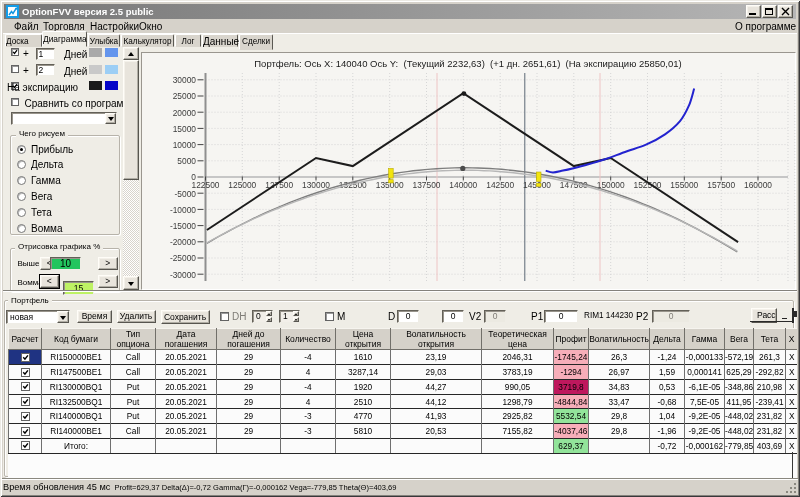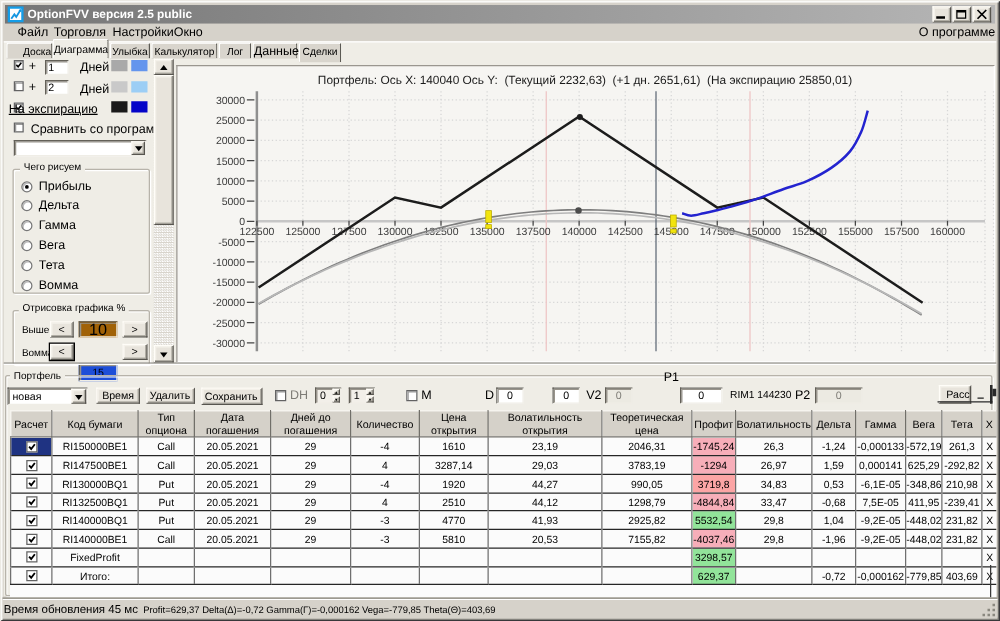--- a/index.html
+++ b/index.html
@@ -34,21 +34,21 @@
 <svg class="abs" style="left:781px;top:7px" width="9" height="9" viewBox="0 0 9 9">
     <path d="M1 1 L8 8 M8 1 L1 8" stroke="#000" stroke-width="1.4"></path>
   </svg>
 <div class="abs" style="left:3px;top:19px;width:794px;height:14px;background:#d6d2ca"></div>
 <div class="t" style="left:14px;top:21px;">Файл</div>
 <div class="t" style="left:43px;top:21px;">Торговля</div>
 <div class="t" style="left:90px;top:21px;">Настройки</div>
 <div class="t" style="left:139px;top:21px;">Окно</div>
 <div class="t" style="left:735px;top:21px">О программе</div>
 <div class="abs" style="left:3px;top:33px;width:794px;height:444px;background:#efede6;border-top:1px solid #fff"></div>
-<div class="abs" style="left:5px;top:34px;width:37px;height:13px;background:#d9d5cd;border:1px solid;border-color:#fff #5b5953 #d9d5cd #fff;border-radius:2px 2px 0 0;font-size:8.2px;text-align:right;line-height:13px">Доска</div>
+<div class="abs" style="left:5px;top:34px;width:37px;height:13px;background:#d9d5cd;border:1px solid;border-color:#fff #5b5953 #d9d5cd #fff;border-radius:2px 2px 0 0;font-size:8.2px;text-align:left;line-height:13px">Доска</div>
 <div class="abs" style="left:88px;top:34px;width:32px;height:13px;background:#d9d5cd;border:1px solid;border-color:#fff #5b5953 #d9d5cd #fff;border-radius:2px 2px 0 0;font-size:8.2px;text-align:center;line-height:13px">Улыбка</div>
 <div class="abs" style="left:121px;top:34px;width:53px;height:13px;background:#d9d5cd;border:1px solid;border-color:#fff #5b5953 #d9d5cd #fff;border-radius:2px 2px 0 0;font-size:8.2px;text-align:center;line-height:13px">Калькулятор</div>
 <div class="abs" style="left:175px;top:34px;width:26px;height:13px;background:#d9d5cd;border:1px solid;border-color:#fff #5b5953 #d9d5cd #fff;border-radius:2px 2px 0 0;font-size:8.2px;text-align:center;line-height:13px">Лог</div>
 <div class="abs" style="left:202px;top:34px;width:36px;height:13px;background:#d9d5cd;border:1px solid;border-color:#fff #5b5953 #d9d5cd #fff;border-radius:2px 2px 0 0;font-size:10px;text-align:center;line-height:13px">Данные</div>
 <div class="abs" style="left:239px;top:34px;width:34px;height:16px;background:#d9d5cd;border:1px solid;border-color:#fff #5b5953 #d9d5cd #fff;border-radius:2px 2px 0 0;font-size:8.2px;text-align:center;line-height:13px">Сделки</div>
 <div class="abs" style="left:42px;top:31px;width:45px;height:16px;background:#efede6;border:1px solid;border-color:#fff #5b5953 #efede6 #fff;border-radius:2px 2px 0 0;font-size:8.4px;text-align:center;line-height:15px">Диаграмма</div>
 <div class="cbx" style="left:11px;top:48px;width:8px;height:8px">
     <svg viewBox="0 0 10 10" style="position:absolute;left:0;top:0;width:100%;height:100%">
       <path d="M1.8 4.8 L4.2 7.4 L8.4 2.0" stroke="#000" stroke-width="2.1" fill="none"></path>
     </svg>
@@ -62,21 +62,21 @@
 <div class="t" style="left:23px;top:65px;">+</div>
 <div class="fld" style="left:35.5px;top:63.5px;width:19px;height:12px;font-size:8.5px;background:#fff;color:#000;justify-content:flex-start;padding-left:2px">2</div>
 <div class="t" style="left:64px;top:65.5px;">Дней</div>
 <div class="abs" style="left:89px;top:65px;width:12.5px;height:9px;background:#c9c9c9"></div>
 <div class="abs" style="left:105px;top:65px;width:12.5px;height:9px;background:#9ccef5"></div>
 <div class="cbx" style="left:11px;top:81.5px;width:8px;height:8px">
     <svg viewBox="0 0 10 10" style="position:absolute;left:0;top:0;width:100%;height:100%">
       <path d="M1.8 4.8 L4.2 7.4 L8.4 2.0" stroke="#000" stroke-width="2.1" fill="none"></path>
     </svg>
   </div>
-<div class="t" style="left:7px;top:81.5px;text-decoration:underline;">На экспирацию</div>
+<div class="t" style="left:7px;top:81.5px;">На экспирацию</div>
 <div class="abs" style="left:89px;top:81px;width:12.5px;height:9px;background:#1a1a1a"></div>
 <div class="abs" style="left:105px;top:81px;width:12.5px;height:9px;background:#0404c8"></div>
 <div class="cbx" style="left:11px;top:97.5px;width:8px;height:8px"></div>
 <div class="t" style="left:24.5px;top:97.5px;">Сравнить со программе</div>
 <div class="fld" style="left:11px;top:111.5px;width:105.5px;height:13px;font-size:8.5px;background:#fff;color:#000;justify-content:center;"></div>
 <div class="btn" style="left:105px;top:112.5px;width:10.5px;height:11px;font-size:9px;"></div>
 <div class="abs" style="left:108px;top:116.5px;width:0;height:0;border:3px solid transparent;border-top:4px solid #000"></div>
 <div class="grp" style="left:10px;top:134.5px;width:110px;height:100px"></div>
 <div class="gl" style="left:16px;top:129px">Чего рисуем</div>
 <div class="rad" style="left:16.5px;top:144.5px">
@@ -90,25 +90,25 @@
 <div class="rad" style="left:16.5px;top:192.2px"></div>
 <div class="t" style="left:31px;top:191.2px;">Вега</div>
 <div class="rad" style="left:16.5px;top:208.1px"></div>
 <div class="t" style="left:31px;top:207.1px;">Тета</div>
 <div class="rad" style="left:16.5px;top:224.0px"></div>
 <div class="t" style="left:31px;top:223.0px;">Вомма</div>
 <div class="grp" style="left:10px;top:247.5px;width:110px;height:44px"></div>
 <div class="gl" style="left:15px;top:242px;font-size:8px">Отрисовка графика %</div>
 <div class="t" style="left:17.5px;top:258.5px;font-size:8px">Выше</div>
 <div class="btn" style="left:39.5px;top:256.5px;width:19.5px;height:13.5px;font-size:8.5px;">&lt;</div>
-<div class="fld" style="left:63px;top:256.5px;width:31px;height:13.5px;font-size:13px;background:#a16207;color:#000;justify-content:center;">10</div>
+<div class="fld" style="left:50px;top:256.5px;width:31px;height:13.5px;font-size:10px;background:#22c55e;color:#000;justify-content:center;">10</div>
 <div class="btn" style="left:98px;top:256.5px;width:19.5px;height:13.5px;font-size:8.5px;">&gt;</div>
 <div class="t" style="left:17.5px;top:277.5px;font-size:8px">Вомма</div>
 <div class="btn" style="left:39.5px;top:274.5px;width:19.5px;height:13.5px;font-size:8.5px;outline:1px solid #000">&lt;</div>
-<div class="fld" style="left:63px;top:291px;width:31px;height:13.5px;font-size:8.5px;background:#1d4ed8;color:#000;justify-content:center;">15</div>
+<div class="fld" style="left:63px;top:281px;width:31px;height:13.5px;font-size:8.5px;background:#bef264;color:#000;justify-content:center;">15</div>
 <div class="btn" style="left:98px;top:274.5px;width:19.5px;height:13.5px;font-size:8.5px;">&gt;</div>
 <div class="abs" style="left:123px;top:47px;width:16px;height:243px;background:repeating-conic-gradient(#fff 0% 25%,#d8d4cc 0% 50%) 0 0/2px 2px"></div>
 <div class="btn" style="left:123px;top:47px;width:16px;height:13px;font-size:8.5px;"></div>
 <div class="abs" style="left:128px;top:51.5px;width:0;height:0;border:3px solid transparent;border-bottom:4px solid #000;border-top-width:0"></div>
 <div class="btn" style="left:123px;top:60px;width:16px;height:120px;font-size:8.5px;"></div>
 <div class="btn" style="left:123px;top:276px;width:16px;height:14px;font-size:8.5px;"></div>
 <div class="abs" style="left:128px;top:281.5px;width:0;height:0;border:3px solid transparent;border-top:4px solid #000;border-bottom-width:0"></div>
 <div class="abs" style="left:141px;top:52px;width:655px;height:238px;background:#f6f5f2;border:1px solid;border-color:#9a968f #fff #fff #9a968f"></div>
 <svg class="abs" style="left:141px;top:52px" width="655" height="238" viewBox="0 0 655 238">
 <style>.al{font-size:8.4px;fill:#3c3c3c;font-family:"Liberation Sans",sans-serif}.tt{font-size:9.5px;fill:#1a1a1a;font-family:"Liberation Sans",sans-serif}</style>
@@ -240,21 +240,21 @@
 <div class="abs" style="left:294.5px;top:312.5px;width:0;height:0;border:1.5px solid transparent;border-bottom:2.5px solid #000;border-top-width:0"></div>
 <div class="abs" style="left:294.5px;top:318.5px;width:0;height:0;border:1.5px solid transparent;border-top:2.5px solid #000;border-bottom-width:0"></div>
 <div class="cbx" style="left:325px;top:311.5px;width:9px;height:9px"></div>
 <div class="t" style="left:337px;top:311px;">M</div>
 <div class="t" style="left:388px;top:311px;">D</div>
 <div class="fld" style="left:397px;top:309.5px;width:22px;height:13px;font-size:8.5px;background:#fff;color:#000;justify-content:center;">0</div>
 <div class="t" style="left:426px;top:311px;margin-top:26px;">V1</div>
 <div class="fld" style="left:442px;top:309.5px;width:22px;height:13px;font-size:8.5px;background:#fff;color:#000;justify-content:center;">0</div>
 <div class="t" style="left:469px;top:311px;">V2</div>
 <div class="fld" style="left:484px;top:309.5px;width:22px;height:13px;font-size:8.5px;background:#eceae2;color:#7e7c76;justify-content:center;">0</div>
-<div class="t" style="left:531px;top:297px;">P1</div>
+<div class="t" style="left:531px;top:311px;">P1</div>
 <div class="fld" style="left:544px;top:309.5px;width:34px;height:13px;font-size:8.5px;background:#fff;color:#000;justify-content:center;">0</div>
 <div class="t" style="left:584px;top:311px;font-size:8.2px">RIM1 144230</div>
 <div class="t" style="left:636px;top:311px;">P2</div>
 <div class="fld" style="left:652px;top:309.5px;width:38px;height:13px;font-size:8.5px;background:#eceae2;color:#7e7c76;justify-content:center;">0</div>
 <div class="btn" style="left:751px;top:308px;width:26px;height:14.5px;font-size:8.5px;justify-content:flex-start;padding-left:5px;overflow:hidden">Рассч</div>
 <div class="abs" style="left:782px;top:317.5px;width:4.5px;height:1.5px;background:#222"></div>
 <div class="abs" style="left:792px;top:307.5px;width:1.5px;height:15px;background:#2a2a2a"></div>
 <div class="abs" style="left:750px;top:321.3px;width:44px;height:1.2px;background:#2a2a2a"></div>
 <div class="abs" style="left:793.5px;top:311px;width:3.5px;height:5.5px;background:#2a2a2a"></div>
 <div class="abs" style="left:8px;top:328px;width:789px;height:150px;overflow:hidden;background:#fcfcfc">
@@ -353,21 +353,21 @@
             </div>
           </td>
           <td>RI130000BQ1</td>
           <td>Put</td>
           <td>20.05.2021</td>
           <td>29</td>
           <td>-4</td>
           <td>1920</td>
           <td>44,27</td>
           <td>990,05</td>
-          <td style="background:#fca5a5">3719,8</td>
+          <td style="background:#be185d">3719,8</td>
           <td>34,83</td>
           <td>0,53</td>
           <td>-6,1E-05</td>
           <td>-348,86</td>
           <td>210,98</td>
           <td>Х</td>
         </tr>
         <tr>
           <td style="">
             <div style="position:relative;width:9px;height:9px;margin:0 auto;background:#fff;border:1px solid #636363">
@@ -431,44 +431,20 @@
           <td>-3</td>
           <td>5810</td>
           <td>20,53</td>
           <td>7155,82</td>
           <td style="background:#f7aeb9">-4037,46</td>
           <td>29,8</td>
           <td>-1,96</td>
           <td>-9,2E-05</td>
           <td>-448,02</td>
           <td>231,82</td>
-          <td>Х</td>
-        </tr>
-        <tr>
-          <td style="">
-            <div style="position:relative;width:9px;height:9px;margin:0 auto;background:#fff;border:1px solid #636363">
-              <svg viewBox="0 0 10 10" style="position:absolute;left:0;top:0;width:100%;height:100%">
-                <path d="M1.8 4.8 L4.2 7.4 L8.4 2.0" stroke="#000" stroke-width="2.1" fill="none"></path>
-              </svg>
-            </div>
-          </td>
-          <td>FixedProfit</td>
-          <td></td>
-          <td></td>
-          <td></td>
-          <td></td>
-          <td></td>
-          <td></td>
-          <td></td>
-          <td style="background:#92e49a">3298,57</td>
-          <td></td>
-          <td></td>
-          <td></td>
-          <td></td>
-          <td></td>
           <td>Х</td>
         </tr>
         <tr>
           <td style="">
             <div style="position:relative;width:9px;height:9px;margin:0 auto;background:#fff;border:1px solid #636363">
               <svg viewBox="0 0 10 10" style="position:absolute;left:0;top:0;width:100%;height:100%">
                 <path d="M1.8 4.8 L4.2 7.4 L8.4 2.0" stroke="#000" stroke-width="2.1" fill="none"></path>
               </svg>
             </div>
           </td>

